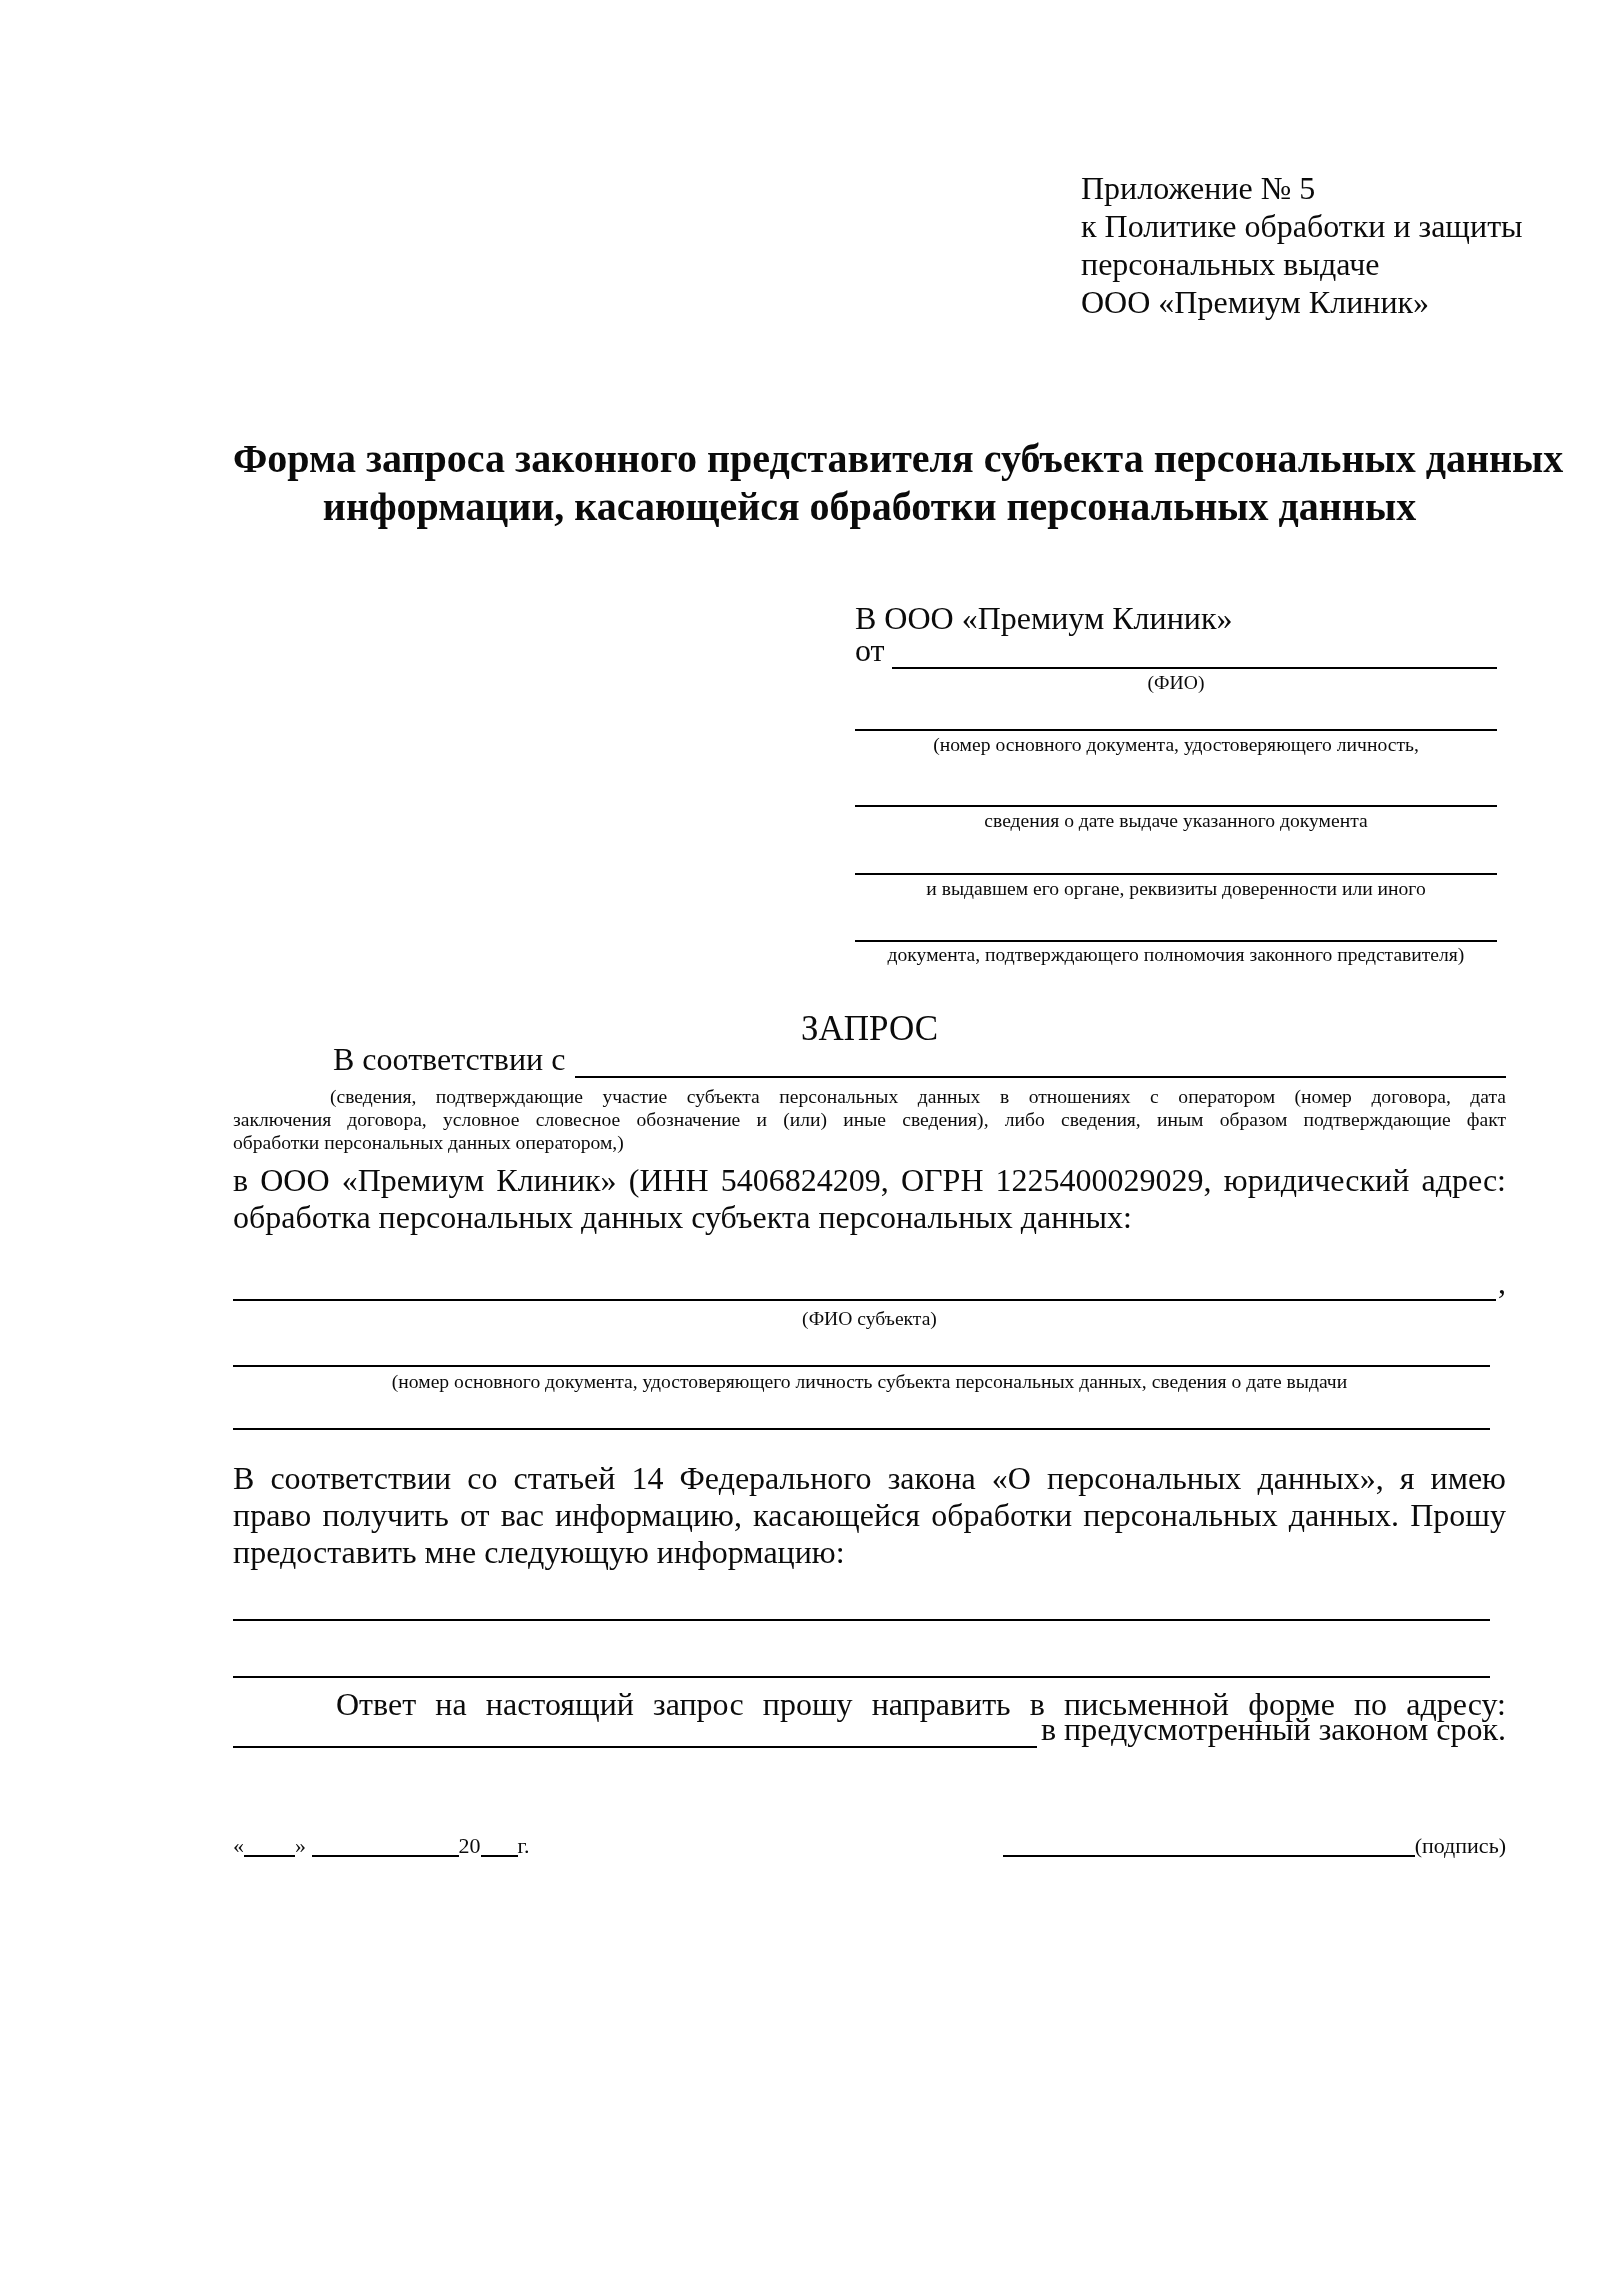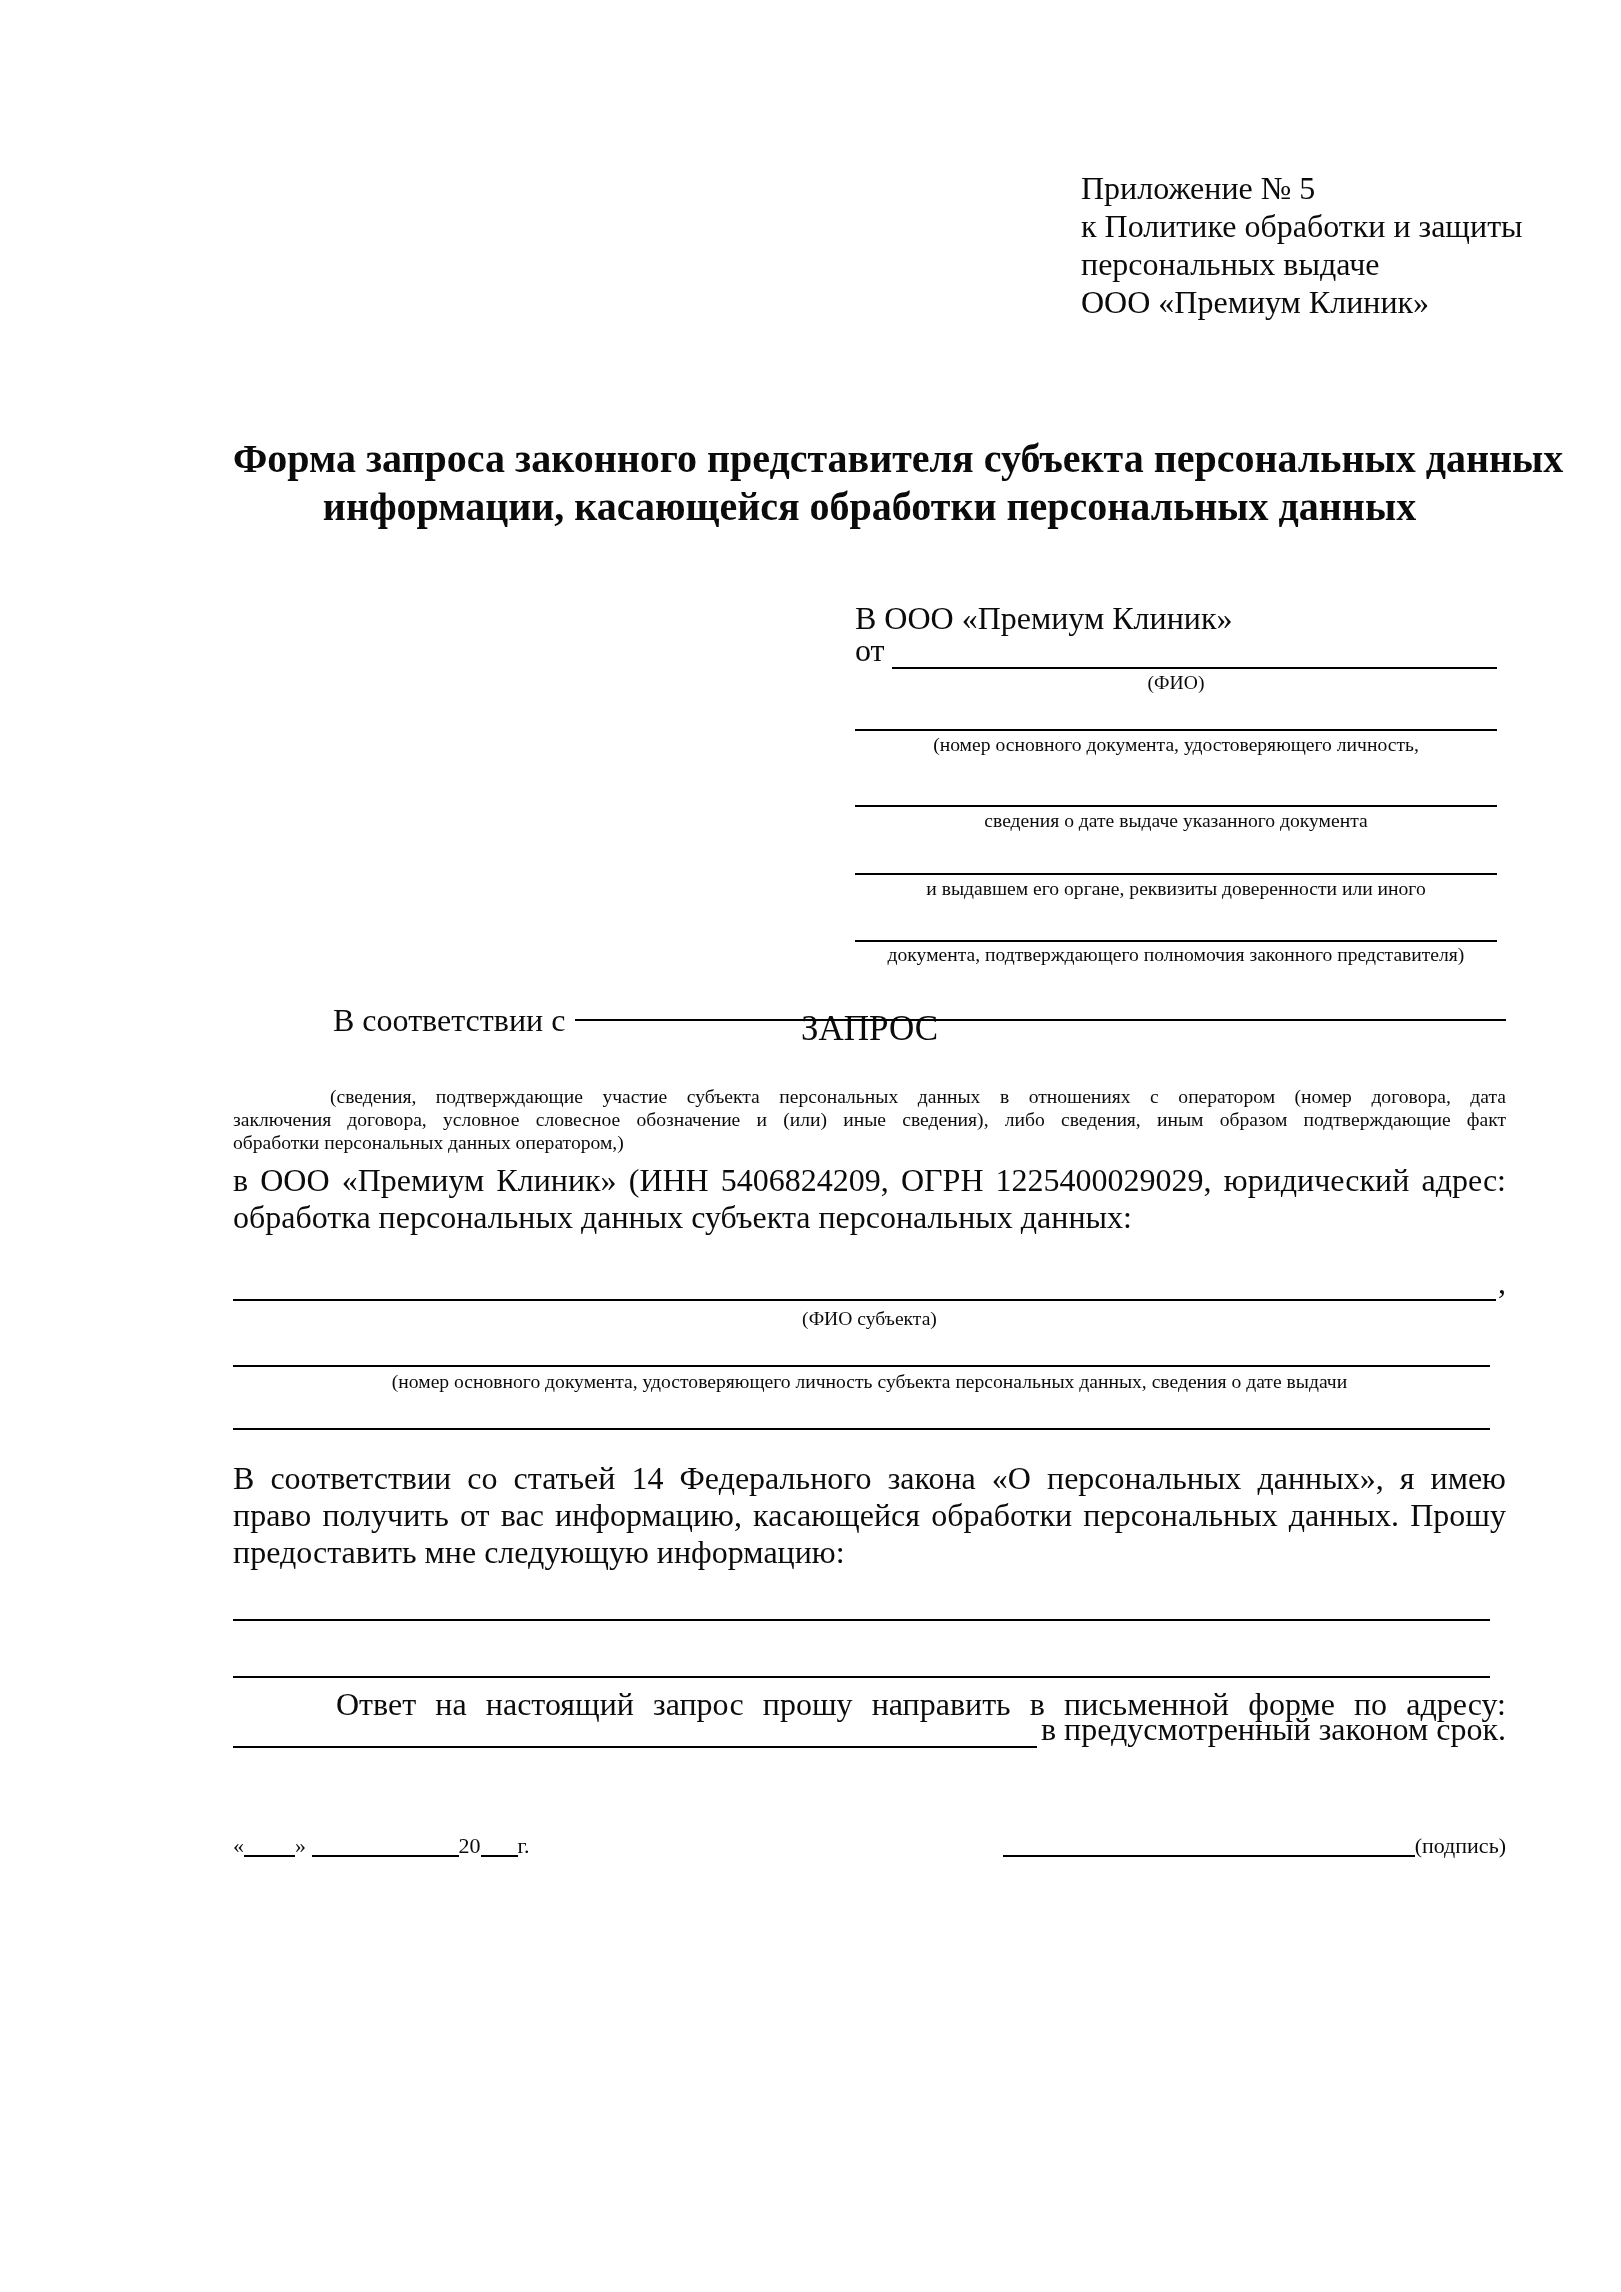--- a/index.html
+++ b/index.html
@@ -23,21 +23,21 @@
   .fill{flex:1 1 auto;border-bottom:2.9px solid #000;}
   .cap{font-size:19.6px;line-height:22.5px;text-align:center;white-space:nowrap;}
   .uline{border-bottom:2.9px solid #000;}
   .u1{height:35px;}
   .u2{height:48px;}
   .u3{height:41px;}
   .u4{height:39px;}
   .cap-gap{margin-top:2.9px;}
   
   .zapros{left:233px;top:1008px;width:1273px;text-align:center;font-size:35px;line-height:41px;}
-  .opening-row{left:233px;top:1002px;width:1273px;display:flex;align-items:center;height:36px;font-size:32px;}
+  .opening-row{left:233px;top:1042px;width:1273px;display:flex;align-items:flex-end;height:36px;font-size:32px;}
   .opening-row .lbl{white-space:nowrap;padding-left:100px;padding-right:9.8px;}
   .basis-note{left:233px;top:1085px;width:1273px;font-size:19.6px;line-height:23px;}
   .basis-note .jl{text-align:justify;text-align-last:justify;}
   .basis-note .first{text-indent:97px;}
   .basis-note .ll{text-align:left;}
   .bodytxt{font-size:32px;line-height:37px;}
   .jl{text-align:justify;text-align-last:justify;}
   .ll{text-align:left;}
   .operator-par{left:233px;top:1162px;width:1273px;}
   .fio-row{left:233px;top:1270px;width:1273px;display:flex;align-items:flex-end;height:31px;font-size:32px;}

